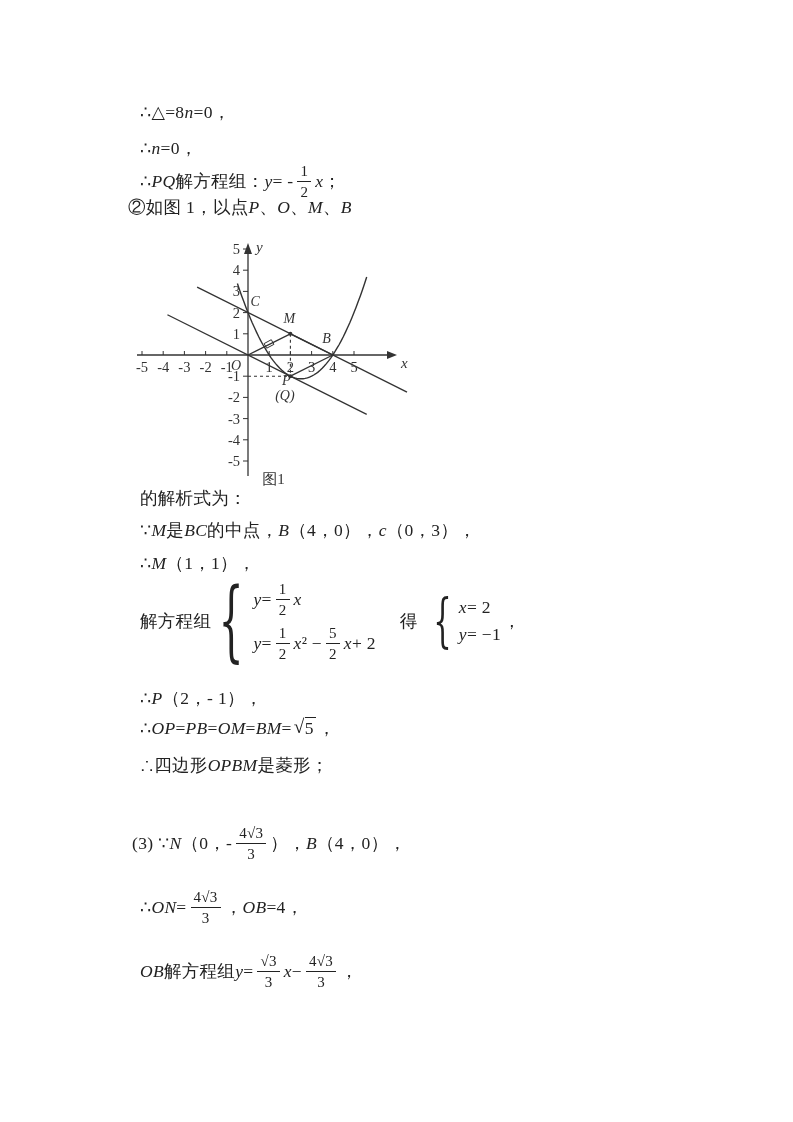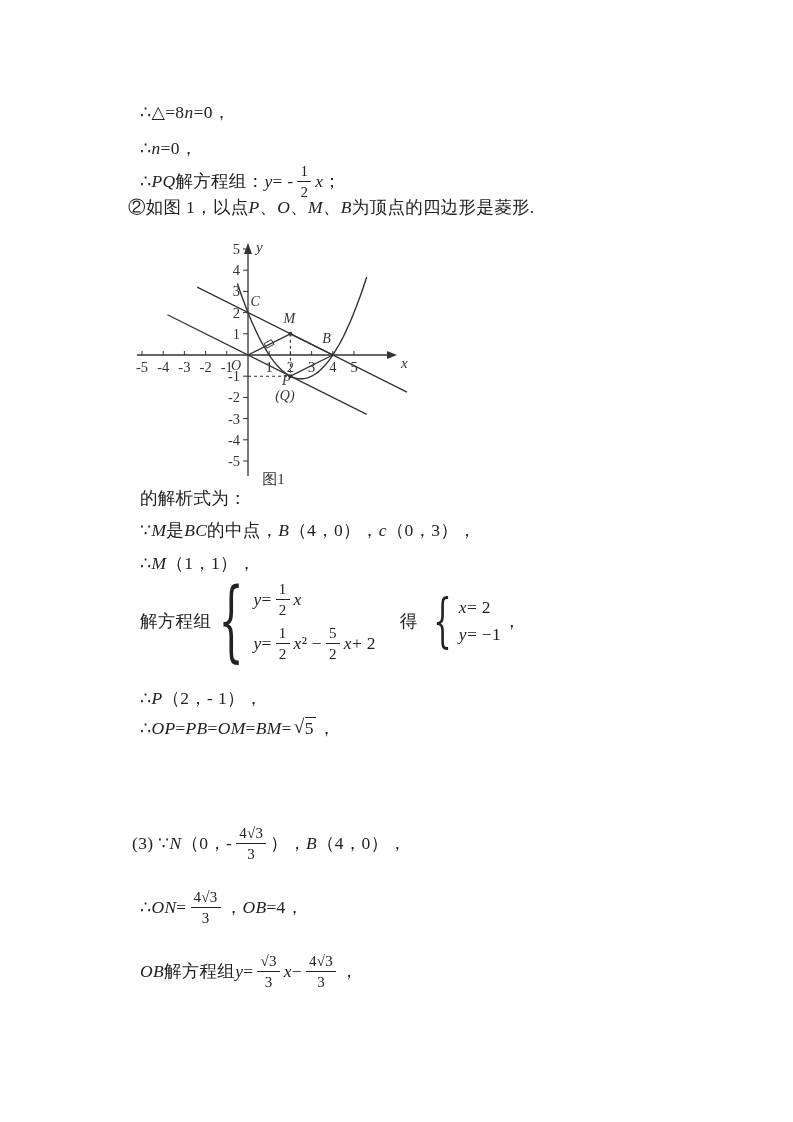--- a/index.html
+++ b/index.html
@@ -65,21 +65,20 @@
     </div>
   <div class="line" style="top:195px;left:128px">
       <span>②如图 1，以点 </span>
       <span class="it">P</span>
       <span>、</span>
       <span class="it">O</span>
       <span>、</span>
       <span class="it">M</span>
       <span>、</span>
       <span class="it">B</span>
-      <span> 为顶点的四边形是菱形.</span>
     </div>
 
   <div class="figure">
     <svg width="290" height="252">
         <line x1="2" y1="117" x2="252" y2="117" stroke="#333333" stroke-width="1.3"></line>
         <polygon points="252,113 262,117 252,121" fill="#333333"></polygon>
         <line x1="113" y1="238" x2="113" y2="8" stroke="#333333" stroke-width="1.3"></line>
         <polygon points="109,16 113,5 117,16" fill="#333333"></polygon>
         <text x="266" y="130" fill="#333333" font-size="15" font-style="italic">x</text>
         <text x="121" y="14" fill="#333333" font-size="15" font-style="italic">y</text>
@@ -223,20 +222,25 @@
       <span class="it">OM</span>
       <span>=</span>
       <span class="it">BM</span>
       <span>=</span>
       <span class="sqrt">
         <span class="sign">√</span>
         <span class="rad">5</span>
       </span>
       <span>，</span>
     </div>
+  <div class="line" style="top:753px">
+      <span>∴四边形 </span>
+      <span class="it">OPBM</span>
+      <span> 是菱形；</span>
+    </div>
 
   <div class="line" style="top:820px;height:46px;left:132px">
       <span>(3) ∵</span>
       <span class="it">N</span>
       <span>（0，- </span>
       <span class="frac">
         <span class="num">4√3</span>
         <span class="den">3</span>
       </span>
       <span>），</span>

